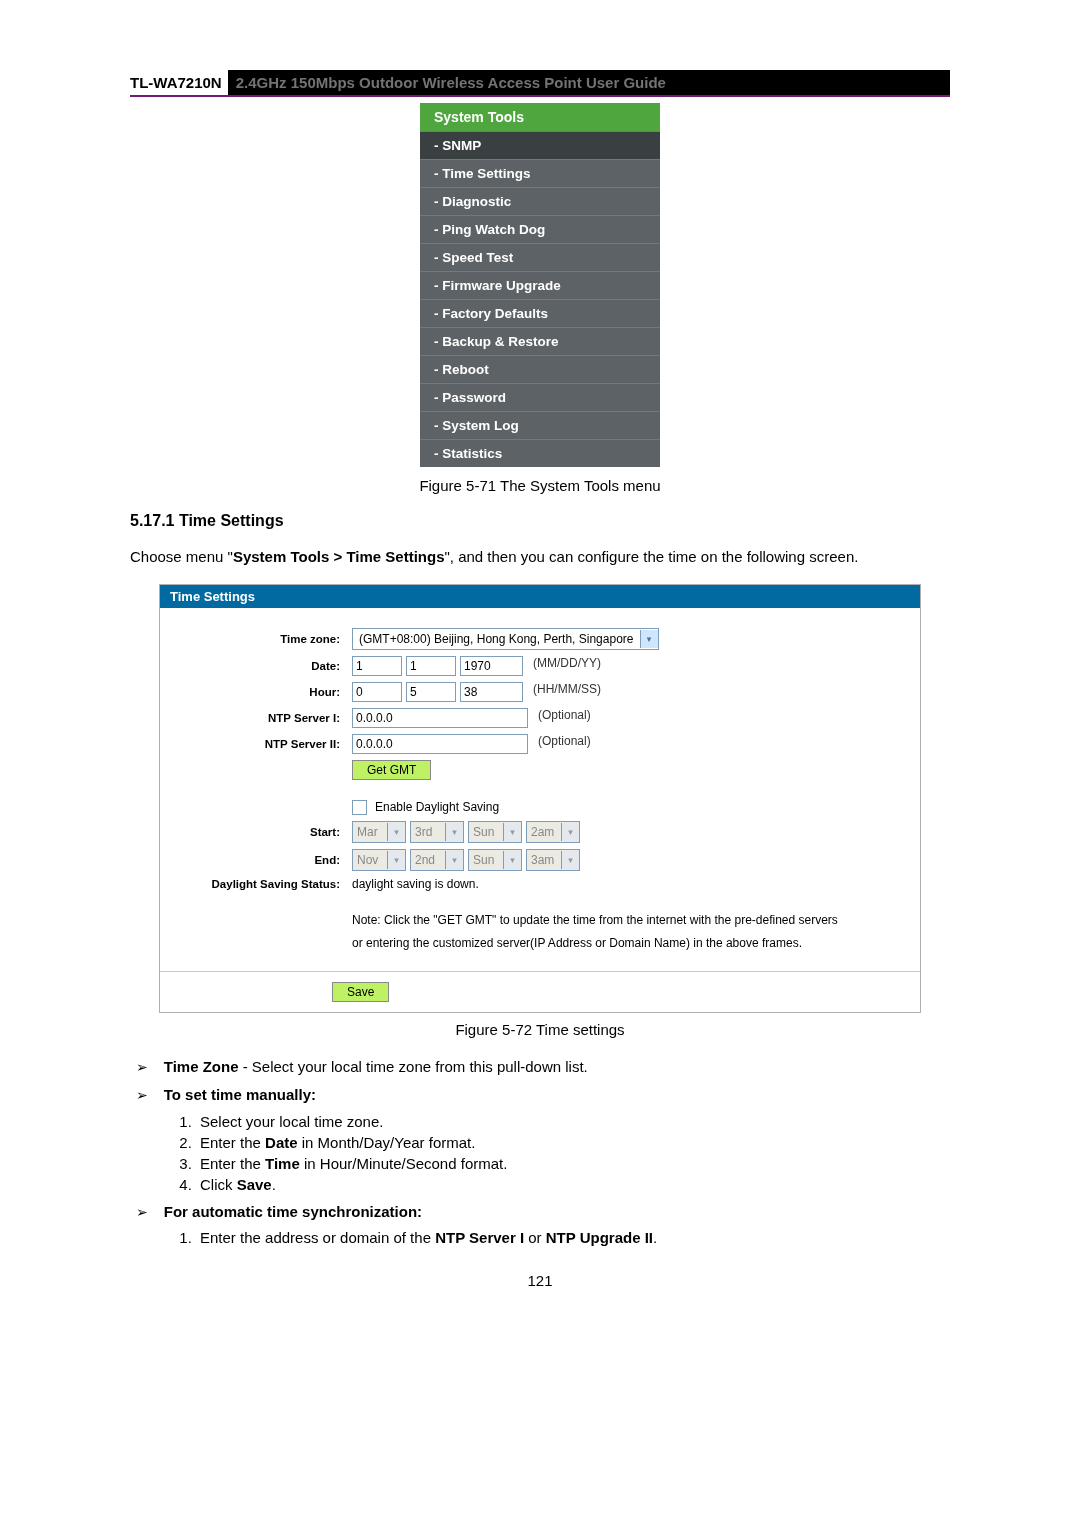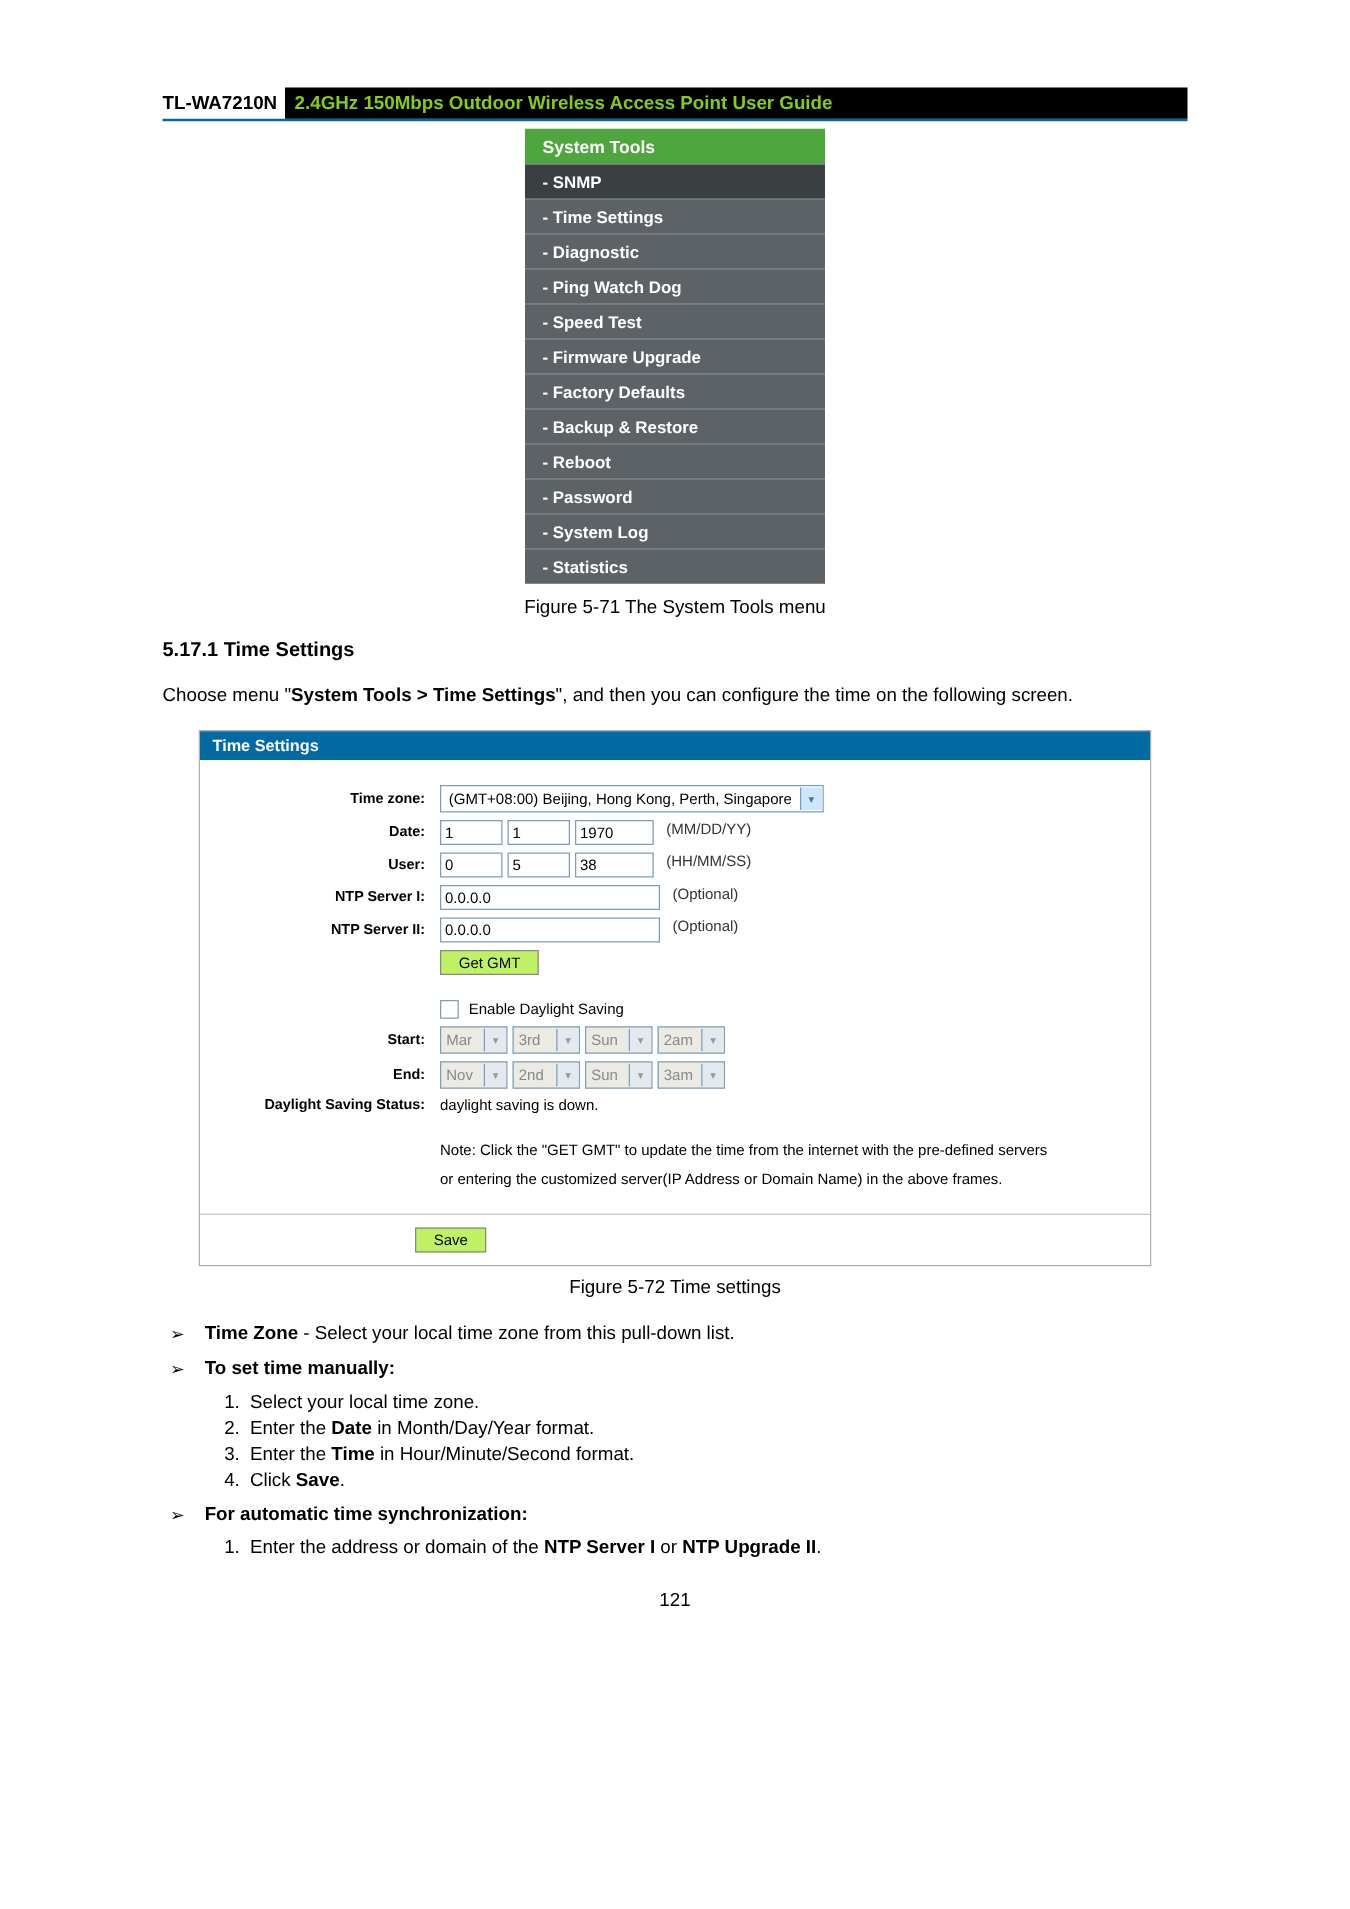--- a/index.html
+++ b/index.html
@@ -13,31 +13,31 @@
     width: 1080px;
     min-height: 1527px;
     margin: 0 auto;
     padding: 70px 130px 40px 130px;
     box-sizing: border-box;
     position: relative;
   }
   .header-line {
     display: flex;
     align-items: stretch;
-    border-bottom: 2px solid #0369a1;
+    border-bottom: 2px solid #701a75;
     margin-bottom: 6px;
   }
   .model {
     font-weight: bold;
     padding: 4px 6px 4px 0;
     font-size: 15px;
   }
   .title-bar {
     background: #000;
-    color: #84cc16;
+    color: #737373;
     font-weight: bold;
     padding: 4px 8px;
     flex: 1;
     font-size: 15px;
   }
   
   .menu-wrap {
     width: 240px;
     margin: 6px auto 10px auto;
     font-family: Arial, sans-serif;
@@ -248,21 +248,21 @@
         <div class="label">Date:</div>
         <div class="field">
           <input class="tx w40" value="1" style="">
           <input class="tx w40" value="1" style="">
           <input class="tx w55" value="1970" style="">
           <span class="hint">(MM/DD/YY)</span>
         </div>
       </div>
 
       <div class="row">
-        <div class="label">User:</div>
+        <div class="label">Hour:</div>
         <div class="field">
           <input class="tx w40" value="0" style="">
           <input class="tx w40" value="5" style="">
           <input class="tx w55" value="38" style="">
           <span class="hint">(HH/MM/SS)</span>
         </div>
       </div>
 
       <div class="row">
         <div class="label">NTP Server I:</div>

